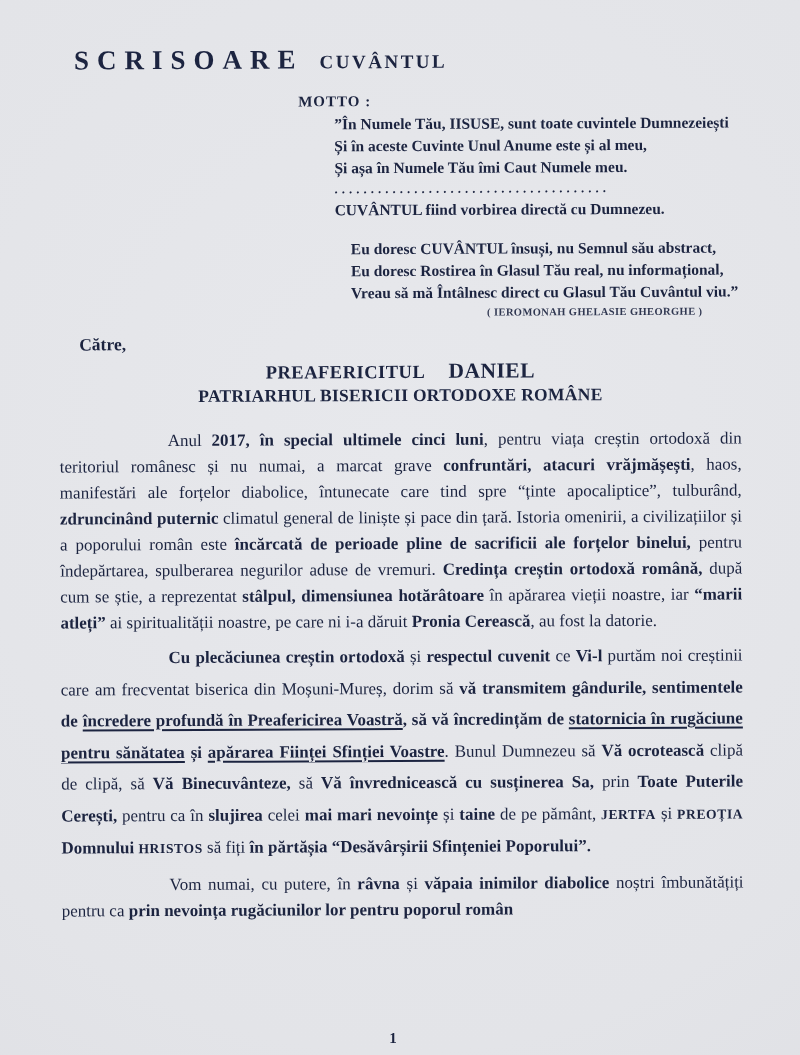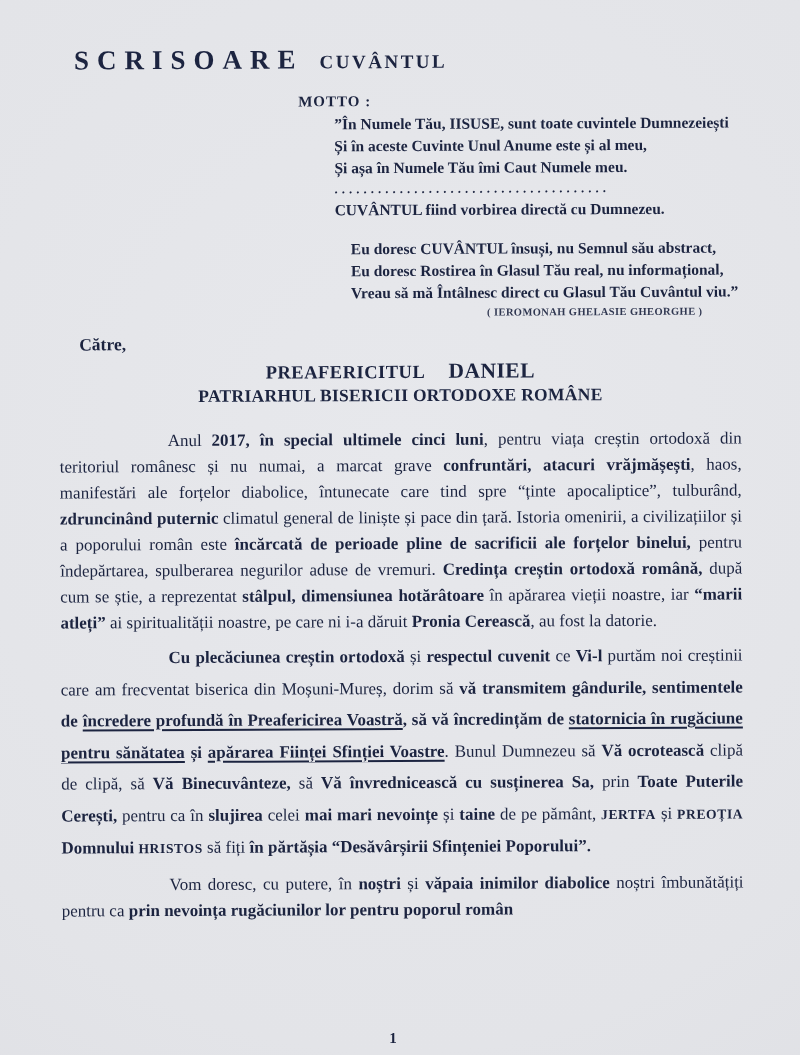--- a/index.html
+++ b/index.html
@@ -78,18 +78,18 @@
         <span>PREAFERICITUL</span>
         <span class="name">DANIEL</span>
       </div>
       <div class="addr2">PATRIARHUL BISERICII ORTODOXE ROMÂNE</div>
     </div>
 
     <div class="para p1"><span>Anul </span><span class="b">2017, în special ultimele cinci luni</span><span>, pentru viața creștin ortodoxă din teritoriul românesc și nu numai, a marcat grave </span><span class="b">confruntări, atacuri vrăjmășești</span><span>, haos, manifestări ale forțelor diabolice, întunecate care tind spre “ținte apocaliptice”, tulburând, </span><span class="b">zdruncinând puternic</span><span> climatul general de liniște și pace din țară. Istoria omenirii, a civilizațiilor și a poporului român este </span><span class="b">încărcată de perioade pline de sacrificii ale forțelor binelui,</span><span> pentru îndepărtarea, spulberarea negurilor aduse de vremuri. </span><span class="b">Credința creștin ortodoxă română,</span><span> după cum se știe, a reprezentat </span><span class="b">stâlpul, dimensiunea hotărâtoare</span><span> în apărarea vieții noastre, iar </span><span class="b">“marii atleți”</span><span> ai spiritualității noastre, pe care ni i-a dăruit </span><span class="b">Pronia Cerească</span><span>, au fost la datorie.</span></div>
 
     <div class="para p2"><span class="b">Cu plecăciunea creștin ortodoxă</span><span> și </span><span class="b">respectul cuvenit</span><span> ce </span><span class="b">Vi-l</span><span> purtăm noi creștinii care am frecventat biserica din Moșuni-Mureș, dorim să </span><span class="b">vă transmitem gândurile, sentimentele de </span><span class="b u">încredere profundă în Preafericirea Voastră</span><span class="b">, să vă încredințăm de </span><span class="b u">statornicia în rugăciune pentru sănătatea</span><span class="b"> și </span><span class="b u">apărarea Ființei Sfinției Voastre</span><span>. Bunul Dumnezeu să </span><span class="b">Vă ocrotească</span><span> clipă de clipă, să </span><span class="b">Vă Binecuvânteze,</span><span> să </span><span class="b">Vă învrednicească cu susținerea Sa,</span><span> prin </span><span class="b">Toate Puterile Cerești,</span><span> pentru ca în </span><span class="b">slujirea</span><span> celei </span><span class="b">mai mari nevoințe</span><span> și </span><span class="b">taine</span><span> de pe pământ, </span><span class="b sc">JERTFA</span><span> și </span><span class="b sc">PREOȚIA</span><span> </span><span class="b">Domnului</span><span> </span><span class="b sc">HRISTOS</span><span> să fiți </span><span class="b">în părtășia “Desăvârșirii Sfințeniei Poporului”.</span></div>
 
-    <div class="para p3"><span>Vom doresc, cu putere, în </span><span class="b">noștri</span><span> și </span><span class="b">văpaia inimilor diabolice</span><span> noștri îmbunătățiți pentru ca </span><span class="b">prin nevoința rugăciunilor lor pentru poporul român</span></div>
+    <div class="para p3"><span>Vom numai, cu putere, în </span><span class="b">râvna</span><span> și </span><span class="b">văpaia inimilor diabolice</span><span> noștri îmbunătățiți pentru ca </span><span class="b">prin nevoința rugăciunilor lor pentru poporul român</span></div>
 
   </div>
 
   <div class="page-number">1</div>
 </div>
 
 </body></html>

